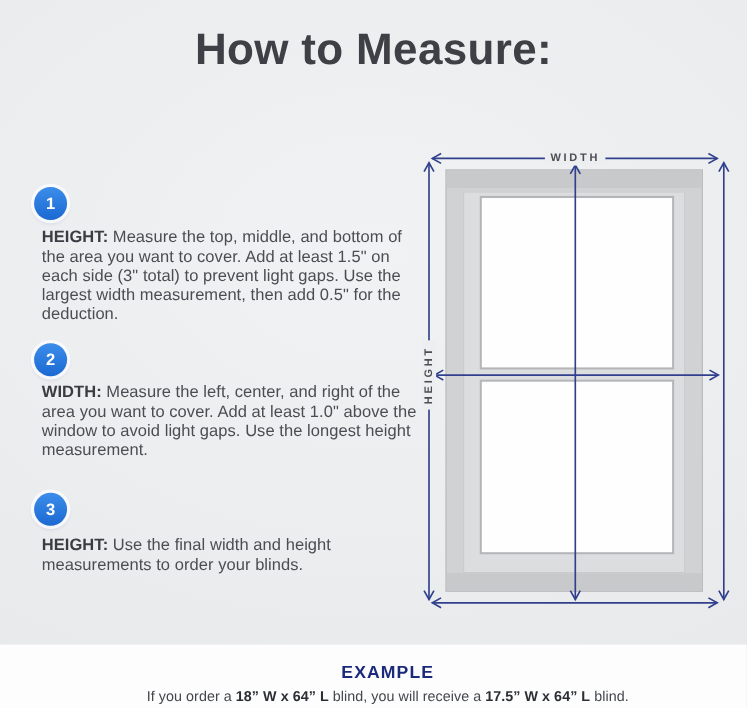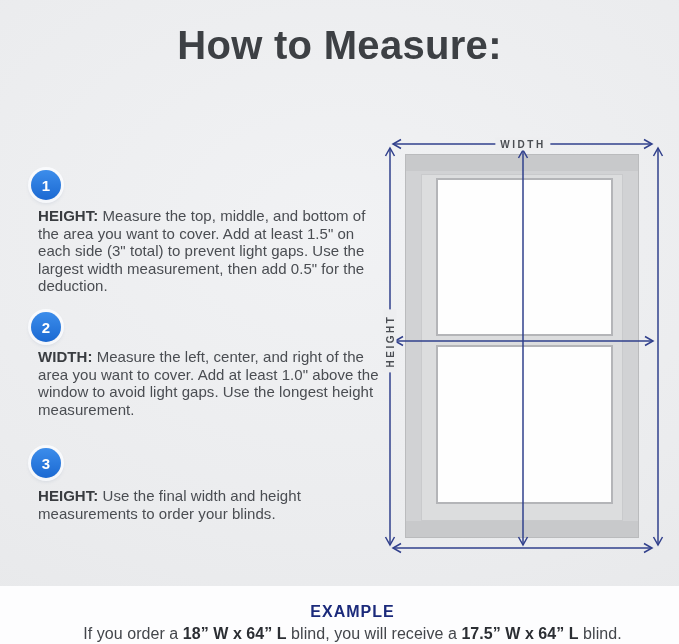--- a/index.html
+++ b/index.html
@@ -49,21 +49,21 @@
   .arrows path{stroke:#31408c;stroke-width:1.5;fill:none;}
   .dim-label{position:absolute;background:#edeef0;color:#4b4e53;font-size:10px;
     font-weight:700;letter-spacing:2.5px;padding:1px 5px;white-space:nowrap;}
   .width-label{left:145px;top:12px;transform:translate(-50%,-50%);}
   .height-label{left:12px;top:209px;transform:translate(-50%,-50%) rotate(-90deg);}
 
   
   .example-band{position:absolute;left:0;bottom:0;width:100%;height:58px;
     background:#fdfdfe;text-align:center;padding-top:17px;box-sizing:border-box;padding-left:26px;}
   .example-heading{font-size:16px;font-weight:700;color:#1b2a7b;letter-spacing:1px;}
-  .example-text{font-size:16px;color:#43464b;margin-top:4px;letter-spacing:.05px;}
+  .example-text{font-size:13px;color:#43464b;margin-top:4px;letter-spacing:.05px;}
   .example-text b{color:#2b2e33;}
 </style>
 </head>
 <body>
 
 <div class="page">
 
   <div class="title">
     <div class="title-line1">How to Measure:</div>
     <div class="title-line2">

